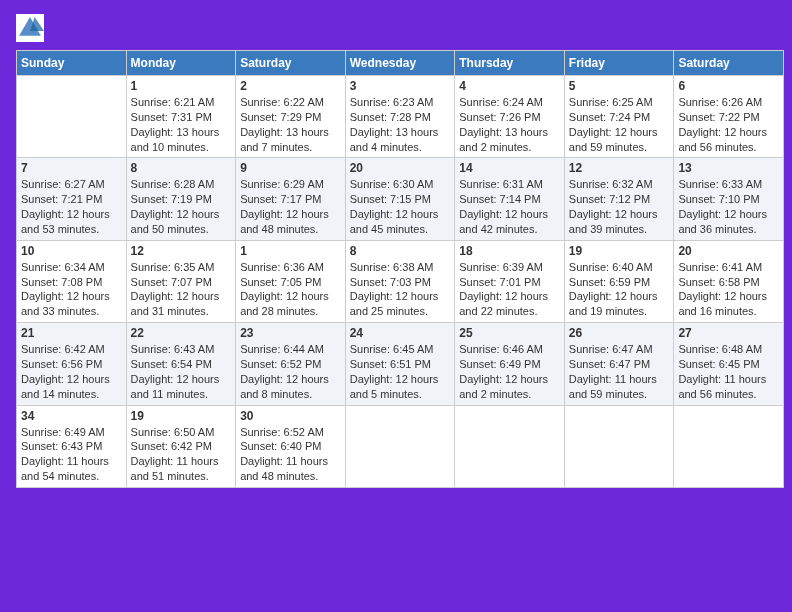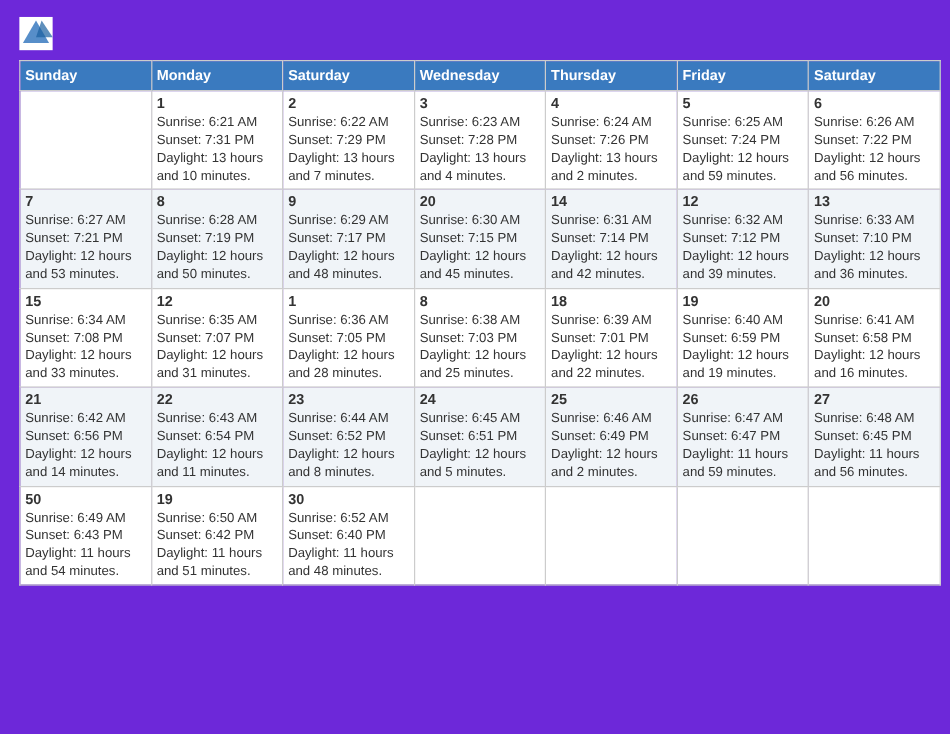--- a/index.html
+++ b/index.html
@@ -181,21 +181,21 @@
             <span class="day-number">12</span>
             <div class="day-info">Sunrise: 6:32 AM<br>Sunset: 7:12 PM<br>Daylight: 12 hours and 39 minutes.</div>
           </td>
           <td>
             <span class="day-number">13</span>
             <div class="day-info">Sunrise: 6:33 AM<br>Sunset: 7:10 PM<br>Daylight: 12 hours and 36 minutes.</div>
           </td>
         </tr>
         <tr class="row-even">
           <td>
-            <span class="day-number">15</span>
+            <span class="day-number">10</span>
             <div class="day-info">Sunrise: 6:34 AM<br>Sunset: 7:08 PM<br>Daylight: 12 hours and 33 minutes.</div>
           </td>
           <td>
             <span class="day-number">12</span>
             <div class="day-info">Sunrise: 6:35 AM<br>Sunset: 7:07 PM<br>Daylight: 12 hours and 31 minutes.</div>
           </td>
           <td>
             <span class="day-number">1</span>
             <div class="day-info">Sunrise: 6:36 AM<br>Sunset: 7:05 PM<br>Daylight: 12 hours and 28 minutes.</div>
           </td>
@@ -241,21 +241,21 @@
             <span class="day-number">26</span>
             <div class="day-info">Sunrise: 6:47 AM<br>Sunset: 6:47 PM<br>Daylight: 11 hours and 59 minutes.</div>
           </td>
           <td>
             <span class="day-number">27</span>
             <div class="day-info">Sunrise: 6:48 AM<br>Sunset: 6:45 PM<br>Daylight: 11 hours and 56 minutes.</div>
           </td>
         </tr>
         <tr class="row-even">
           <td>
-            <span class="day-number">50</span>
+            <span class="day-number">34</span>
             <div class="day-info">Sunrise: 6:49 AM<br>Sunset: 6:43 PM<br>Daylight: 11 hours and 54 minutes.</div>
           </td>
           <td>
             <span class="day-number">19</span>
             <div class="day-info">Sunrise: 6:50 AM<br>Sunset: 6:42 PM<br>Daylight: 11 hours and 51 minutes.</div>
           </td>
           <td>
             <span class="day-number">30</span>
             <div class="day-info">Sunrise: 6:52 AM<br>Sunset: 6:40 PM<br>Daylight: 11 hours and 48 minutes.</div>
           </td>

